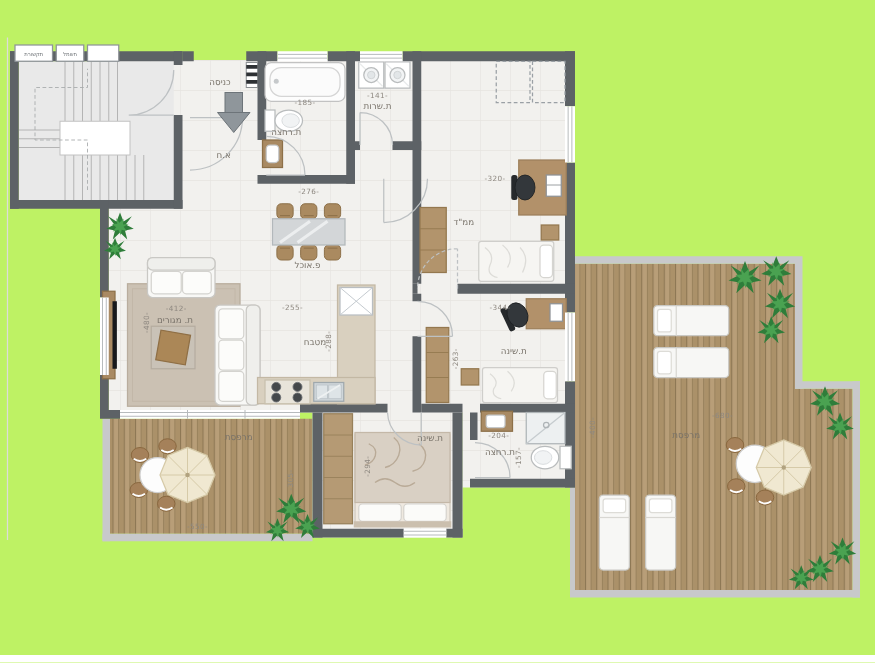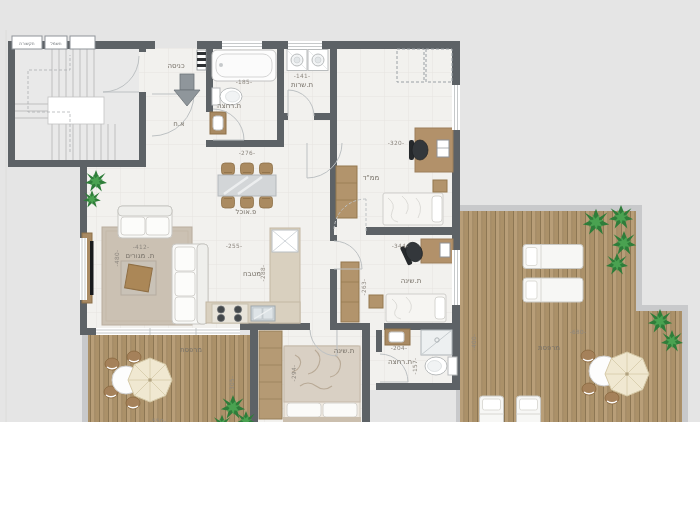--- a/index.html
+++ b/index.html
@@ -1,16 +1,16 @@
 <!DOCTYPE html>
 <html><head>
 <meta charset="utf-8">
 <style>
   html,body{margin:0;padding:0;background:#ffffff;}
-  #stage{position:relative;width:700px;height:422px;background:#e5e5e5;overflow:hidden;}
+  #stage{position:relative;width:700px;height:524px;background:#bef264;overflow:hidden;}
   svg{position:absolute;top:0;left:0;}
   text{text-anchor:middle;}
   .rlabel{font-family:"DejaVu Sans",sans-serif;font-size:7px;fill:#787269;}
   .dim{font-family:"DejaVu Sans",sans-serif;font-size:5.8px;fill:#8e8880;letter-spacing:.3px;}
   .tiny{font-family:"DejaVu Sans",sans-serif;font-size:4.3px;fill:#6d7276;}
   .wall{fill:#5d6266;}
   .parapet{fill:#c8c9cb;}
   .door{stroke:#bdc1c3;stroke-width:1;fill:none;}
   .glass{stroke:#b7bbbd;stroke-width:.8;}
 </style>

